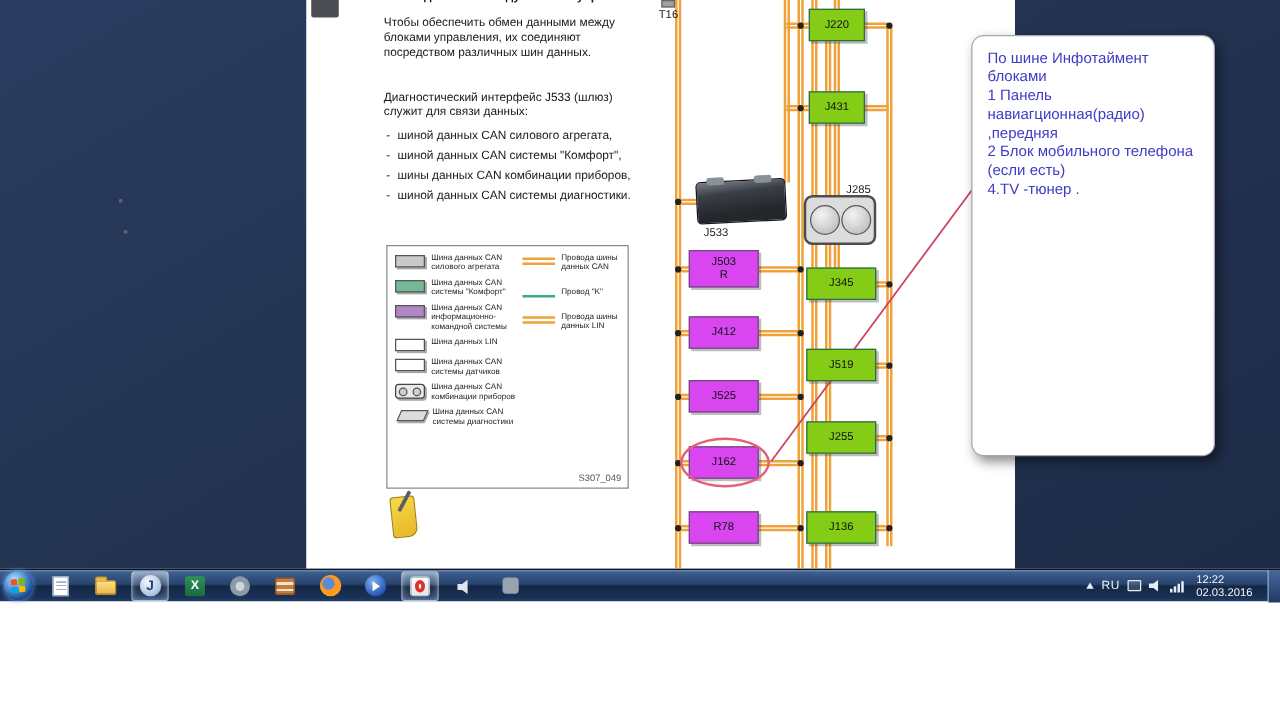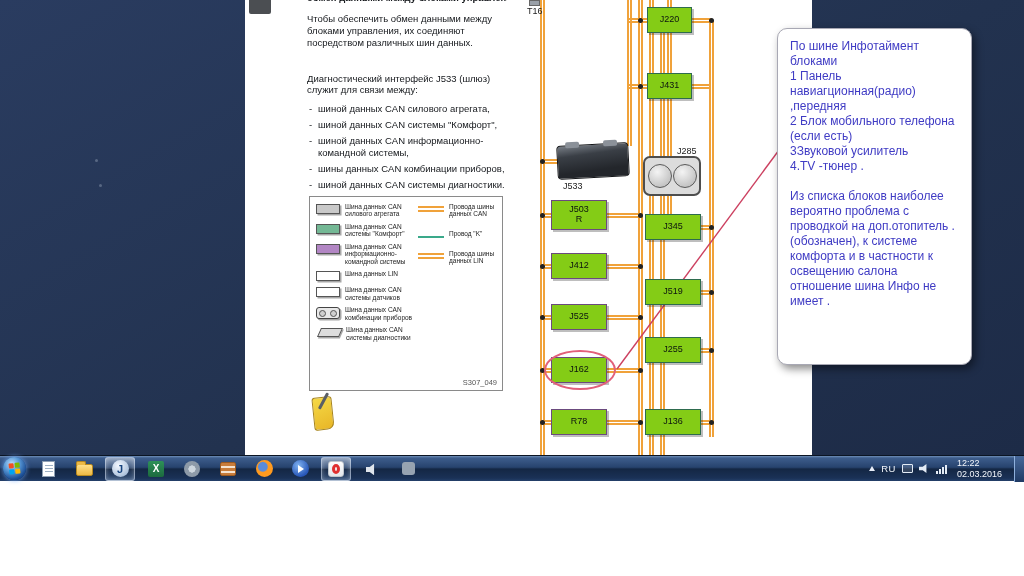--- a/index.html
+++ b/index.html
@@ -36,21 +36,21 @@
 .note-icon{width:26px;height:42px;flex:none;position:relative}
 .note-icon .pad{position:absolute;left:2px;top:5px;width:20px;height:33px;background:linear-gradient(160deg,#f5d946,#e8b627);border:1px solid #a8851c;border-radius:3px 3px 7px 3px;transform:rotate(-6deg)}
 .note-icon .pen{position:absolute;left:11px;top:0;width:3px;height:18px;background:#5a5f66;transform:rotate(28deg);border-radius:1px}
 .note-text{font-size:9.5px;line-height:1.28;color:#15181c}
 .diagram{position:absolute;left:0;top:0;width:519px;height:455px}
 .wv{position:absolute;width:5px;border-left:2px solid #f0a23a;border-right:2px solid #f0a23a;z-index:1}
 .wh{position:absolute;height:5px;border-top:2px solid #f0a23a;border-bottom:2px solid #f0a23a;z-index:1}
 .dot{position:absolute;width:5px;height:5px;background:#222;border-radius:50%;z-index:3}
 .node{position:absolute;z-index:4;display:flex;flex-direction:column;align-items:center;justify-content:center;font-size:9px;line-height:1.1;color:#0c1410;border:1px solid #2f2f2f;box-shadow:2px 2px 0 rgba(40,40,40,.3)}
 .node-green{background:#84cc16;border-color:#2e6b4e}
-.node-purple{background:#84cc16;border-color:#6b4a7e}
+.node-purple{background:#d946ef;border-color:#6b4a7e}
 .dlabel{position:absolute;z-index:5;font-size:9px;color:#222}
 .j533{position:absolute;left:312px;top:144px;width:72px;height:34px;z-index:4;background:linear-gradient(175deg,#777d85 0%,#3a3f46 30%,#23262b 75%);border-radius:4px;border:1px solid #15171a;transform:rotate(-3deg)}
 .j533::before{content:"";position:absolute;left:8px;top:-4px;width:14px;height:6px;background:#8b9199;border-radius:2px}
 .j533::after{content:"";position:absolute;right:10px;top:-4px;width:14px;height:6px;background:#8b9199;border-radius:2px}
 .cluster{position:absolute;left:398px;top:156px;width:58px;height:40px;z-index:4;background:#dcdcdc;border:2px solid #4e4e4e;border-radius:7px;display:flex;align-items:center;justify-content:space-around;padding:0 2px}
 .cluster i{width:24px;height:24px;border-radius:50%;border:1px solid #5a5a5a;background:radial-gradient(circle at 38% 32%,#f4f4f4,#b2b2b2)}
 .tconn{position:absolute;left:284px;top:0;width:11px;height:6px;background:#9aa0a8;border:1px solid #666;z-index:4}
 .redcircle{position:absolute;left:299px;top:350px;width:72px;height:40px;border:2px solid #e2607a;border-radius:50%;z-index:6}
 .overlay{position:absolute;left:0;top:0;width:1024px;height:455px;pointer-events:none;z-index:3}
 .callout{position:absolute;left:777px;top:28px;width:195px;height:337px;background:#fff;border:1px solid #a8a8b4;border-radius:10px;box-shadow:3px 4px 9px rgba(0,0,0,.45);padding:10px 16px 10px 12px;color:#3f3bc4;font-size:12px;line-height:1.25;z-index:5}
@@ -96,25 +96,24 @@
   <div class="desktop">
     <div class="artifact" style="left:95px;top:159px"></div>
     <div class="artifact" style="left:99px;top:184px"></div>
 
     <div class="page">
       <div class="chip"></div>
 
       <div class="textcol">
         <div class="clipline">обмен данными между блоками управления</div>
         <div class="para-intro">Чтобы обеспечить обмен данными между блоками управления, их соединяют посредством различных шин данных.</div>
-        <div class="para-gw">Диагностический интерфейс J533 (шлюз) служит для связи между:</div>
+        <div class="para-gw">Диагностический интерфейс J533 (шлюз) служит для связи данных:</div>
         <ul class="buslist">
           <li>шиной данных CAN силового агрегата,</li>
           <li>шиной данных CAN системы "Комфорт",</li>
-          <li>шиной данных CAN информационно-командной системы,</li>
           <li>шины данных CAN комбинации приборов,</li>
           <li>шиной данных CAN системы диагностики.</li>
         </ul>
       </div>
 
       <div class="legend">
         <div class="leg-left">
           <div class="leg-row">
               <span class="sw sw-gray"></span>
               <span class="leg-label">Шина данных CAN силового агрегата</span>
@@ -268,23 +267,21 @@
     </div>
 
     <svg class="overlay" width="1024" height="455">
       <line x1="617" y1="369" x2="782" y2="146" stroke="#cc4060" stroke-width="1.4"></line>
     </svg>
 
     <div class="callout">
       <div>По шине Инфотаймент блоками</div>
       <div>1  Панель навиагционная(радио) ,передняя</div>
       <div>2 Блок мобильного телефона (если есть)</div>
-      <div>3Звуковой усилитель</div>
       <div>4.TV -тюнер .</div>
-      <div class="p2">Из списка блоков  наиболее вероятно проблема с проводкой на доп.отопитель .(обозначен), к системе комфорта  и в частности к освещению салона отношение шина Инфо не имеет .</div>
     </div>
   </div>
 
   <div class="taskbar">
     <div class="orb">
         <div class="flag">
           <i></i>
           <i></i>
           <i></i>
           <i></i>

